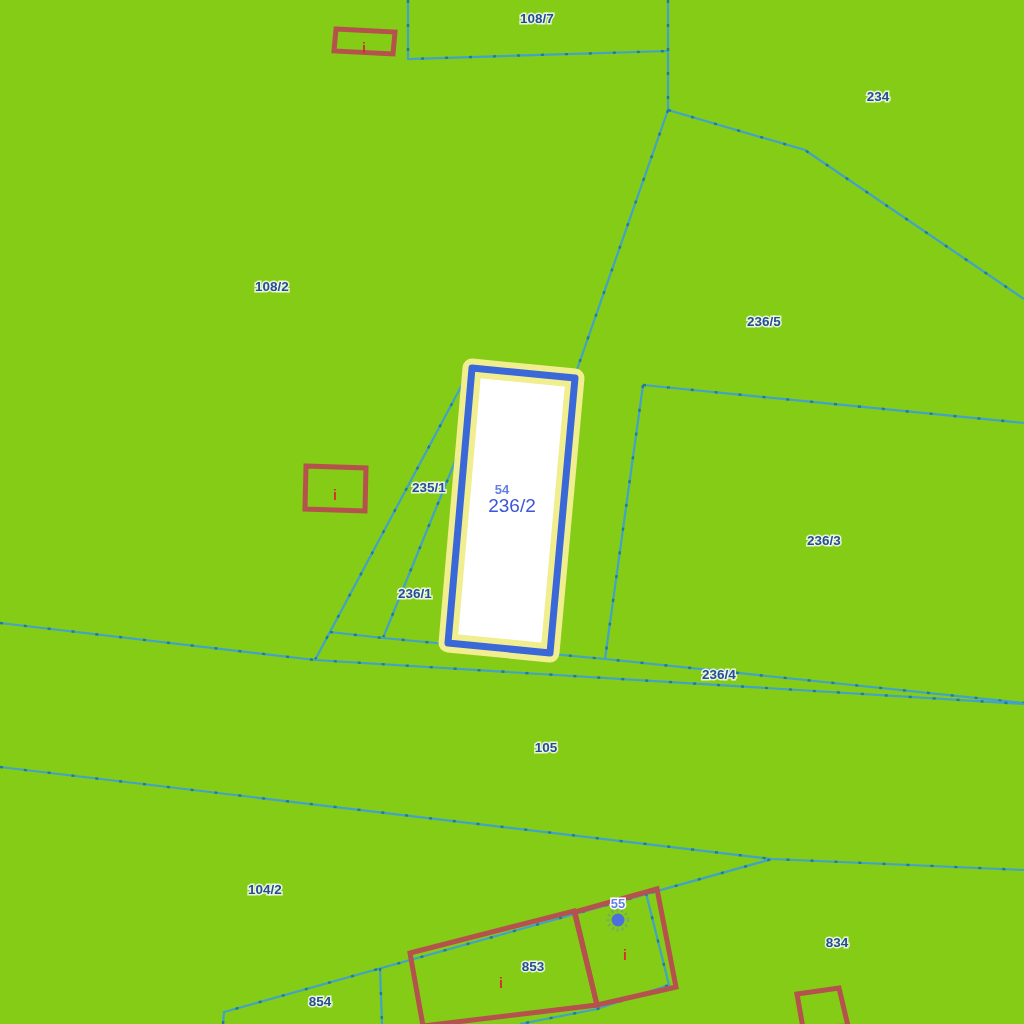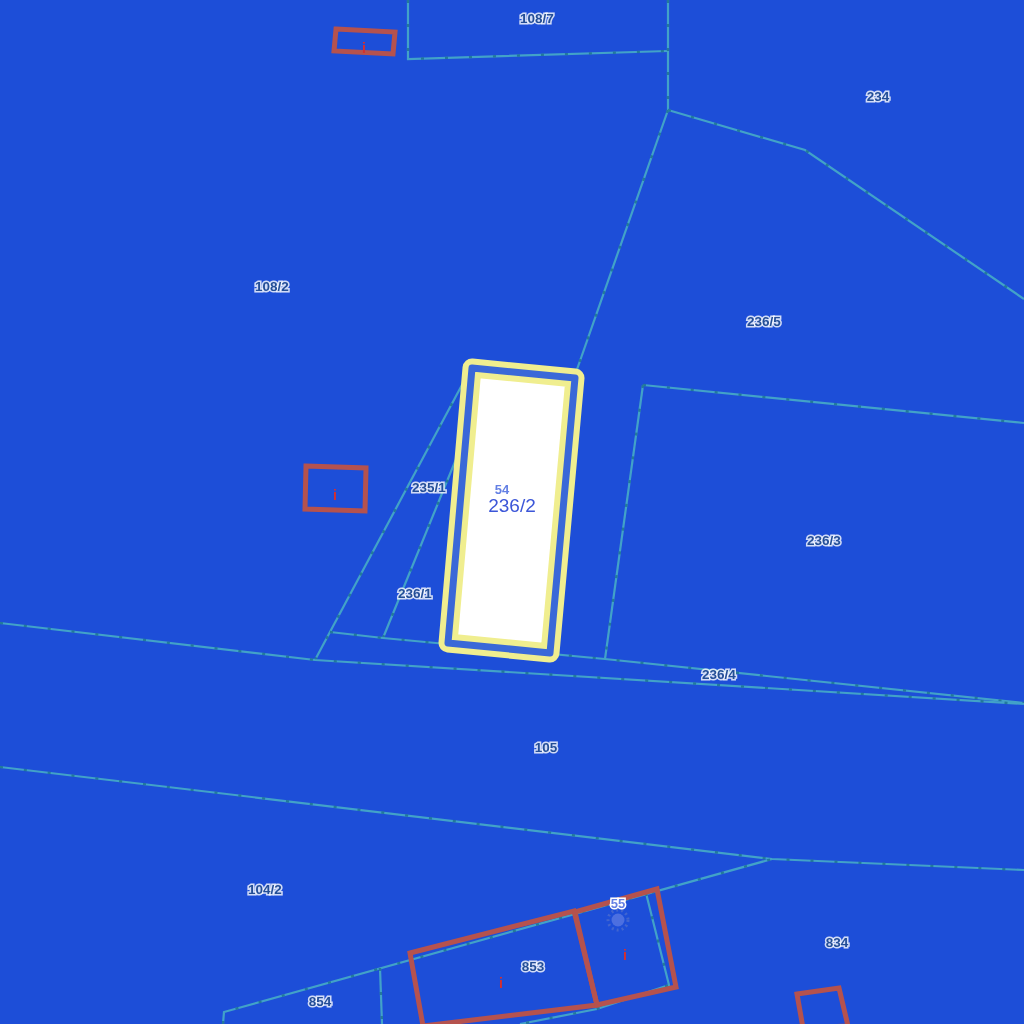--- a/index.html
+++ b/index.html
@@ -1,16 +1,16 @@
 <!DOCTYPE html>
 <html><head>
 <meta charset="utf-8">
 <style>
   html,body{margin:0;padding:0;background:#ffffff;width:1024px;height:1024px;overflow:hidden;}
-  #map-stage{position:relative;width:1024px;height:1024px;background:#1d4ed8;}
+  #map-stage{position:relative;width:1024px;height:1024px;background:#84cc16;}
   svg{display:block;}
   .boundary{fill:none;stroke:#42a2c8;stroke-width:2.2;}
   .tick{fill:none;stroke:#1d7293;stroke-width:2.4;stroke-dasharray:3 21;opacity:.85;}
   .building{fill:none;stroke:#b5524e;stroke-width:5;}
   .hl-halo{fill:#ffffff;stroke:#f0ee8f;stroke-width:19;stroke-linejoin:round;}
   .hl-core{fill:none;stroke:#3a68d8;stroke-width:7;stroke-linejoin:round;stroke-linecap:round;}
   text{font-family:"Liberation Sans",sans-serif;text-anchor:middle;dominant-baseline:central;}
   .lbl-parcel{font-size:13.5px;font-weight:bold;fill:#234e97;paint-order:stroke;stroke:rgba(255,255,255,.8);stroke-width:3px;}
   .lbl-selected{font-size:19px;fill:#3c56d8;paint-order:stroke;stroke:rgba(255,255,255,.75);stroke-width:3px;}
   .lbl-address{font-size:13px;font-weight:bold;fill:#6480e4;paint-order:stroke;stroke:#ffffff;stroke-width:3px;}

